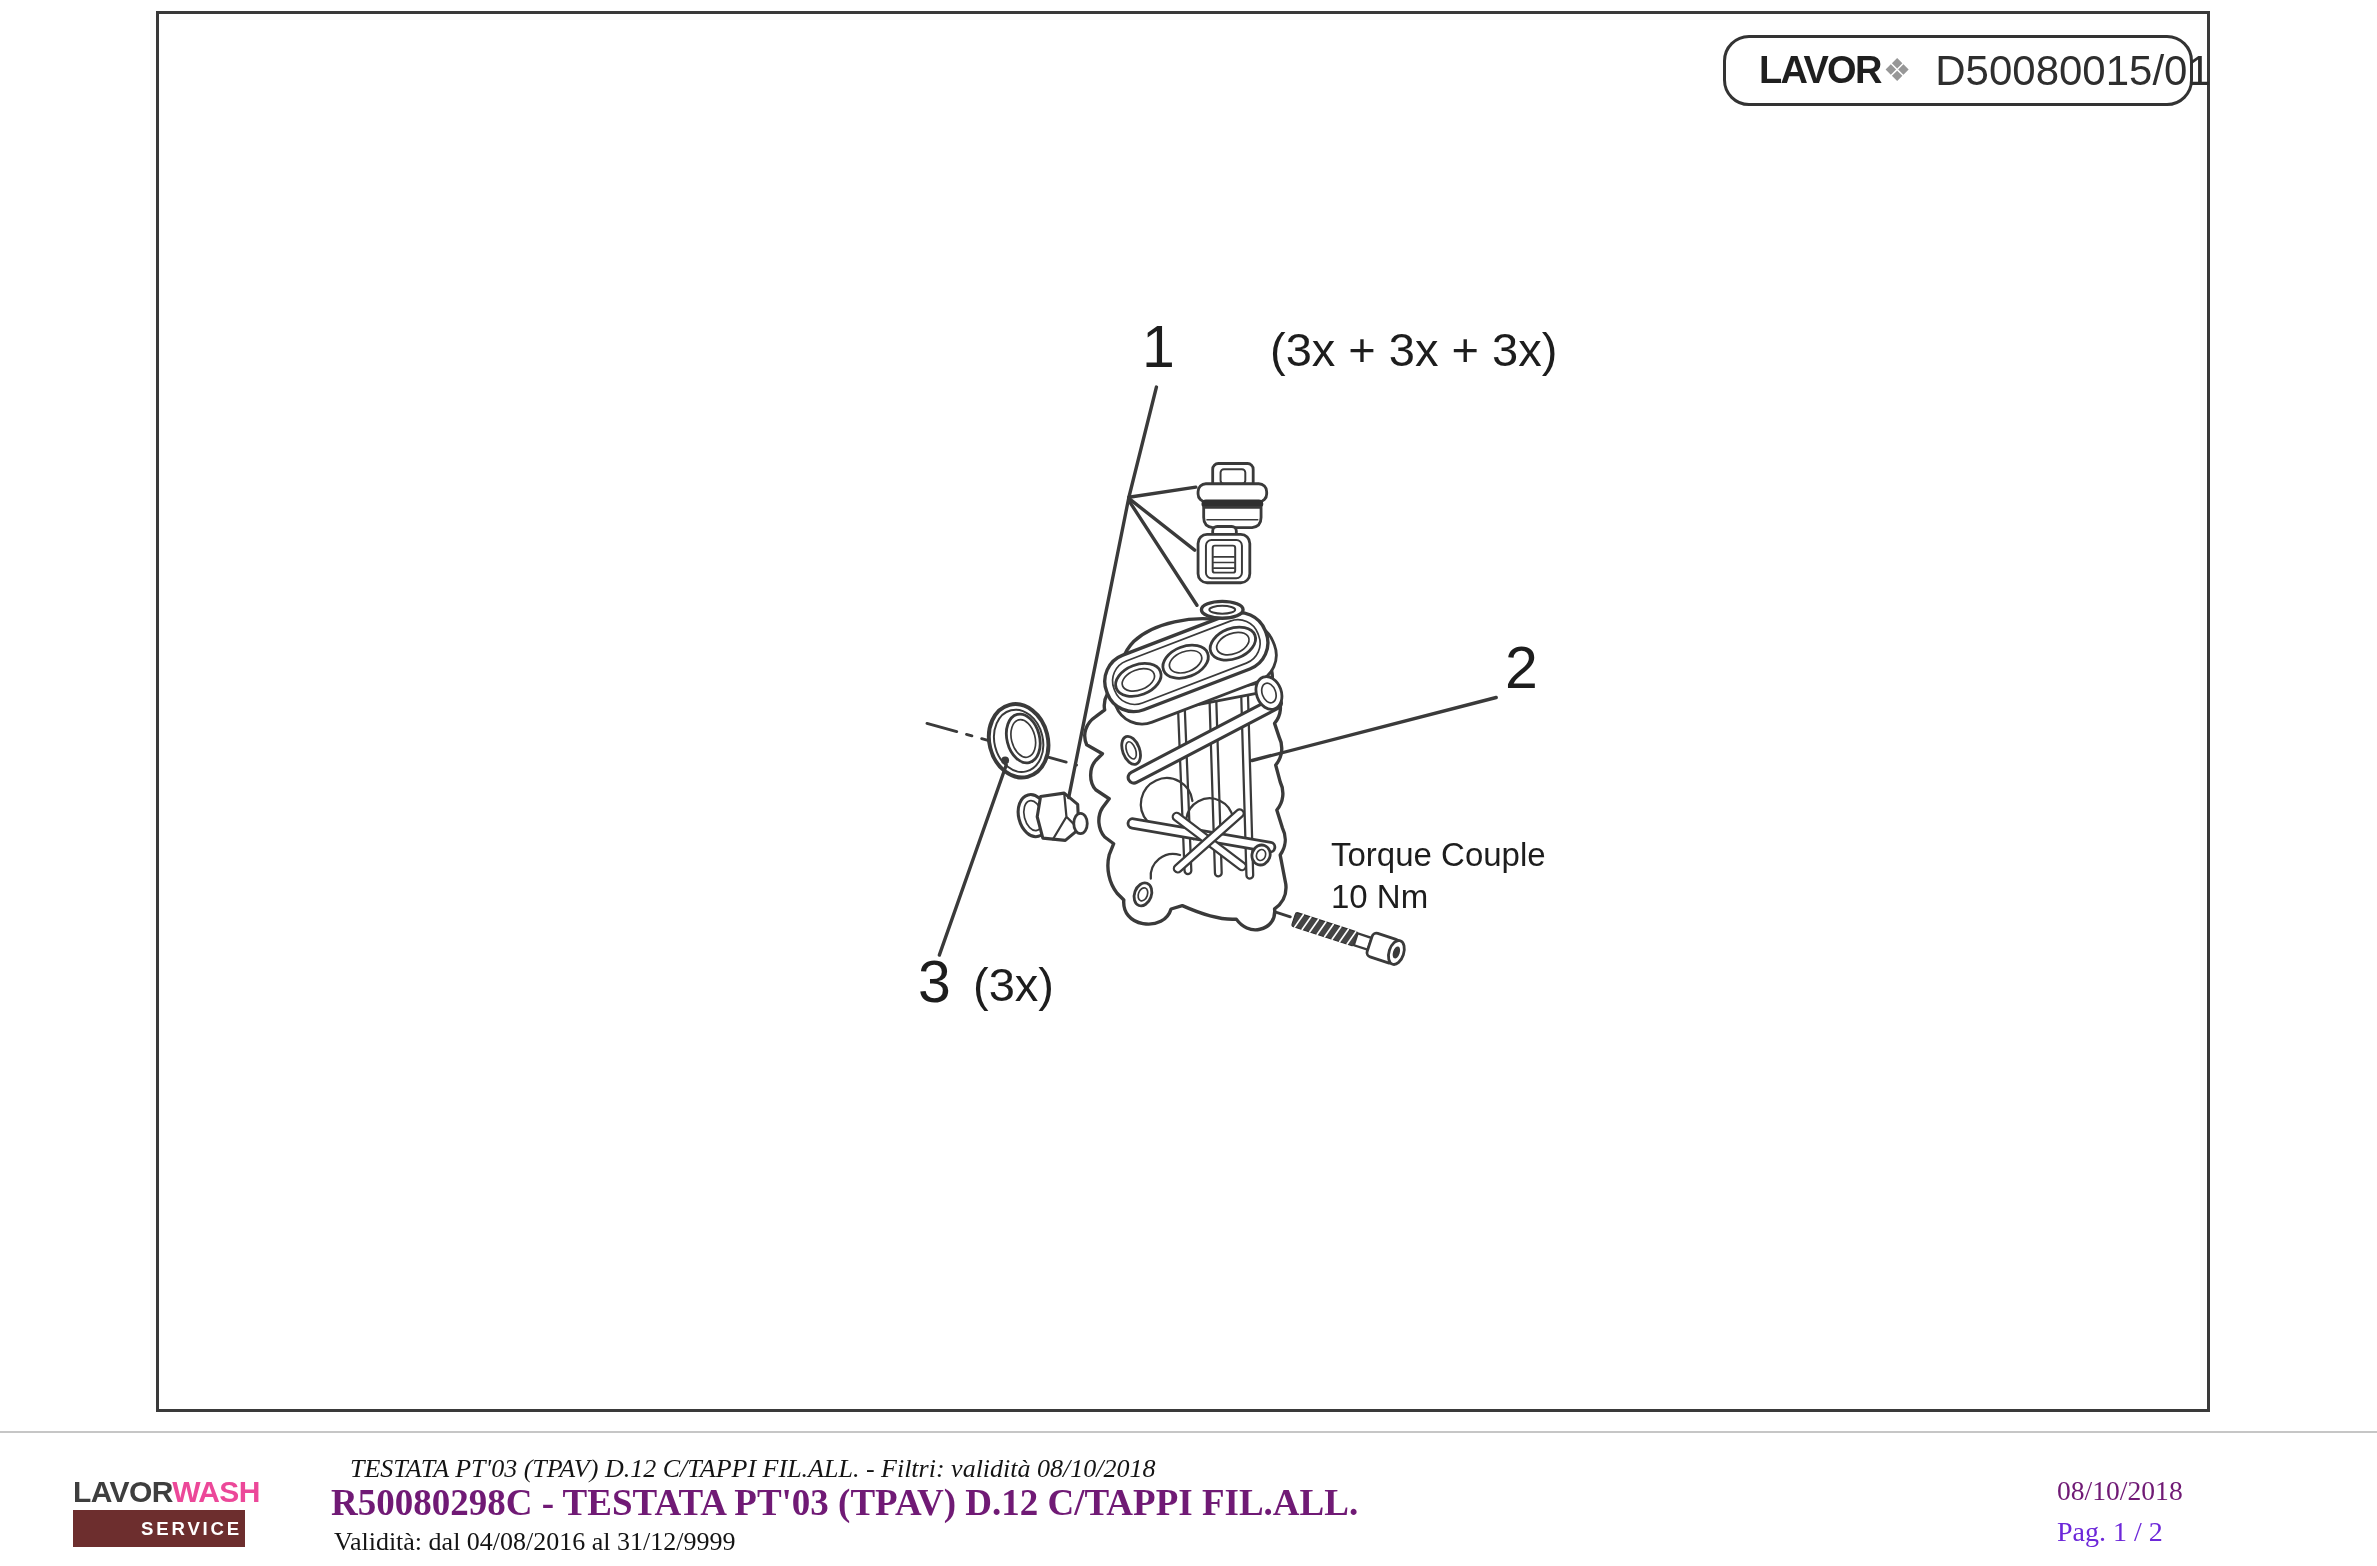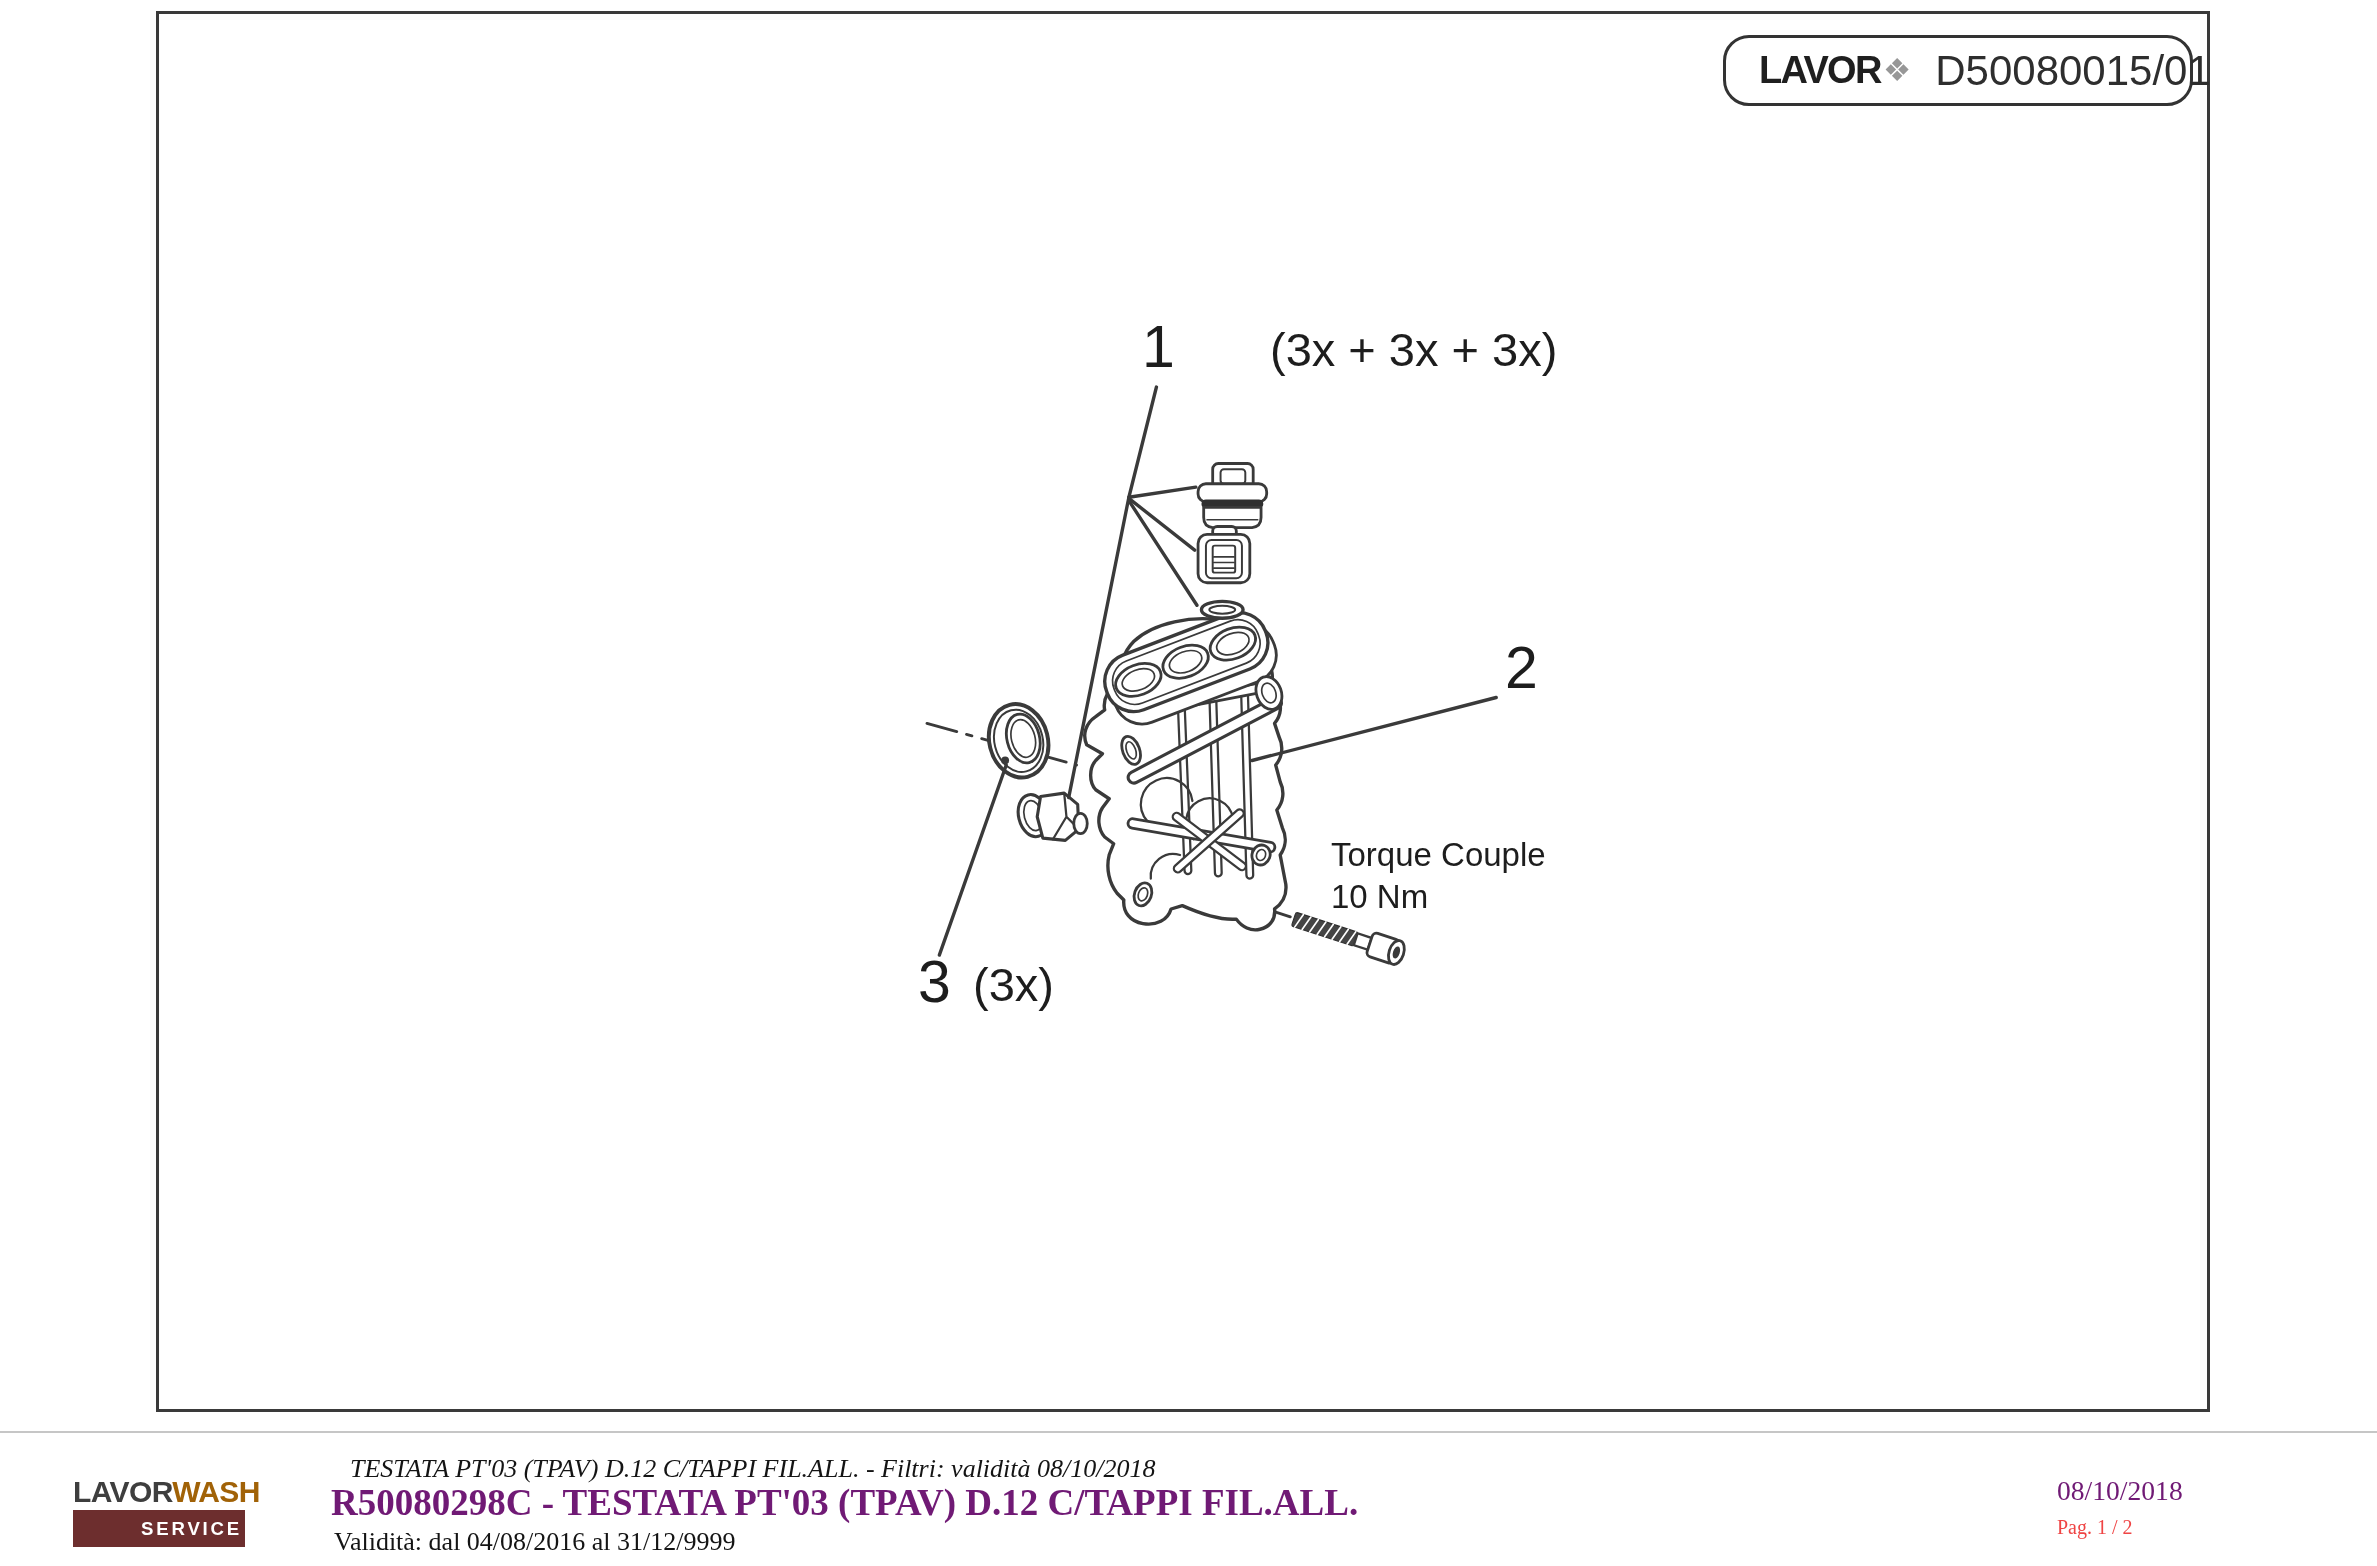--- a/index.html
+++ b/index.html
@@ -28,35 +28,35 @@
   .qty{font-size:47px;font-weight:400;}
   .torque{font-size:33px;line-height:1.26;}
 
   
   .sep{position:absolute;left:0;top:1431px;width:2377px;height:2.3px;background:#c6c6c6;}
 
   
   .logo{position:absolute;left:73px;top:1477px;width:172px;}
   .logo-word{font-size:30px;font-weight:800;letter-spacing:-0.6px;line-height:1;white-space:nowrap;}
   .logo-word .dark{color:#3e3e3e;}
-  .logo-word .light{color:#a16207;}
+  .logo-word .light{color:#ec4899;}
   .logo-box{margin-top:3.4px;background:#6d2e2e;height:37px;display:flex;
             align-items:center;justify-content:flex-end;padding-right:3px;}
   .logo-service{color:#ffffff;font-size:18.6px;font-weight:700;letter-spacing:2.8px;}
 
   .f-sub{position:absolute;left:350px;top:1454px;font-family:"Liberation Serif", serif;
          font-style:italic;font-size:26px;color:#141414;white-space:nowrap;}
   .f-title{position:absolute;left:331px;top:1481px;font-family:"Liberation Serif", serif;
          font-weight:bold;font-size:37px;color:#701a75;white-space:nowrap;}
   .f-val{position:absolute;left:334px;top:1527px;font-family:"Liberation Serif", serif;
          font-size:26px;color:#141414;white-space:nowrap;}
   .f-date{position:absolute;left:2057px;top:1475px;font-family:"Liberation Serif", serif;
          font-size:27.6px;color:#701a75;white-space:nowrap;}
   .f-page{position:absolute;left:2057px;top:1516px;font-family:"Liberation Serif", serif;
-         font-size:20px;color:#ef4444;white-space:nowrap;}
+         font-size:28px;color:#6d28d9;white-space:nowrap;}
 </style>
 </head>
 <body>
 
 <div class="frame"></div>
 
 <svg class="art" viewBox="0 0 4226 2784" xmlns="http://www.w3.org/2000/svg">
   <g stroke="#3a3a3a" fill="none" stroke-width="6" stroke-linecap="round" stroke-linejoin="round">
 
     <g stroke-width="5" stroke-dasharray="55 18 10 18">

